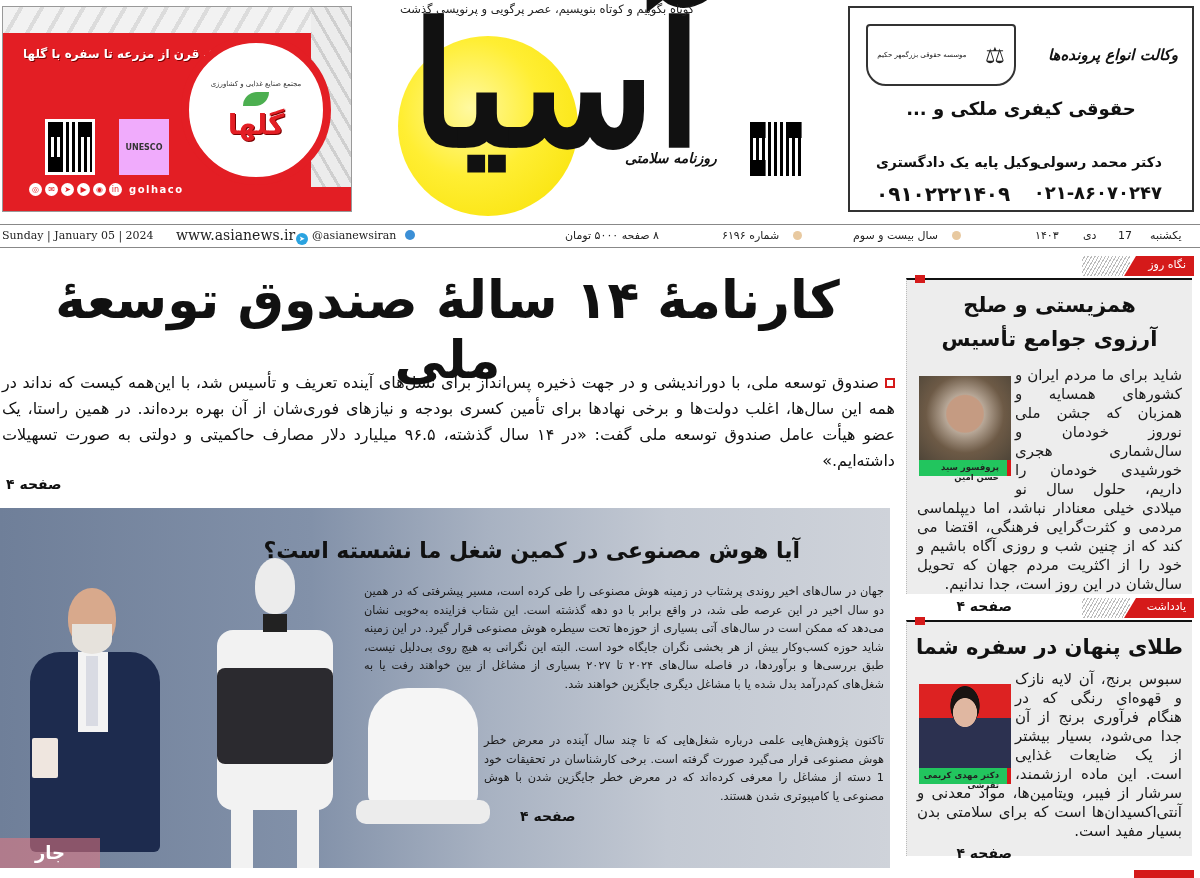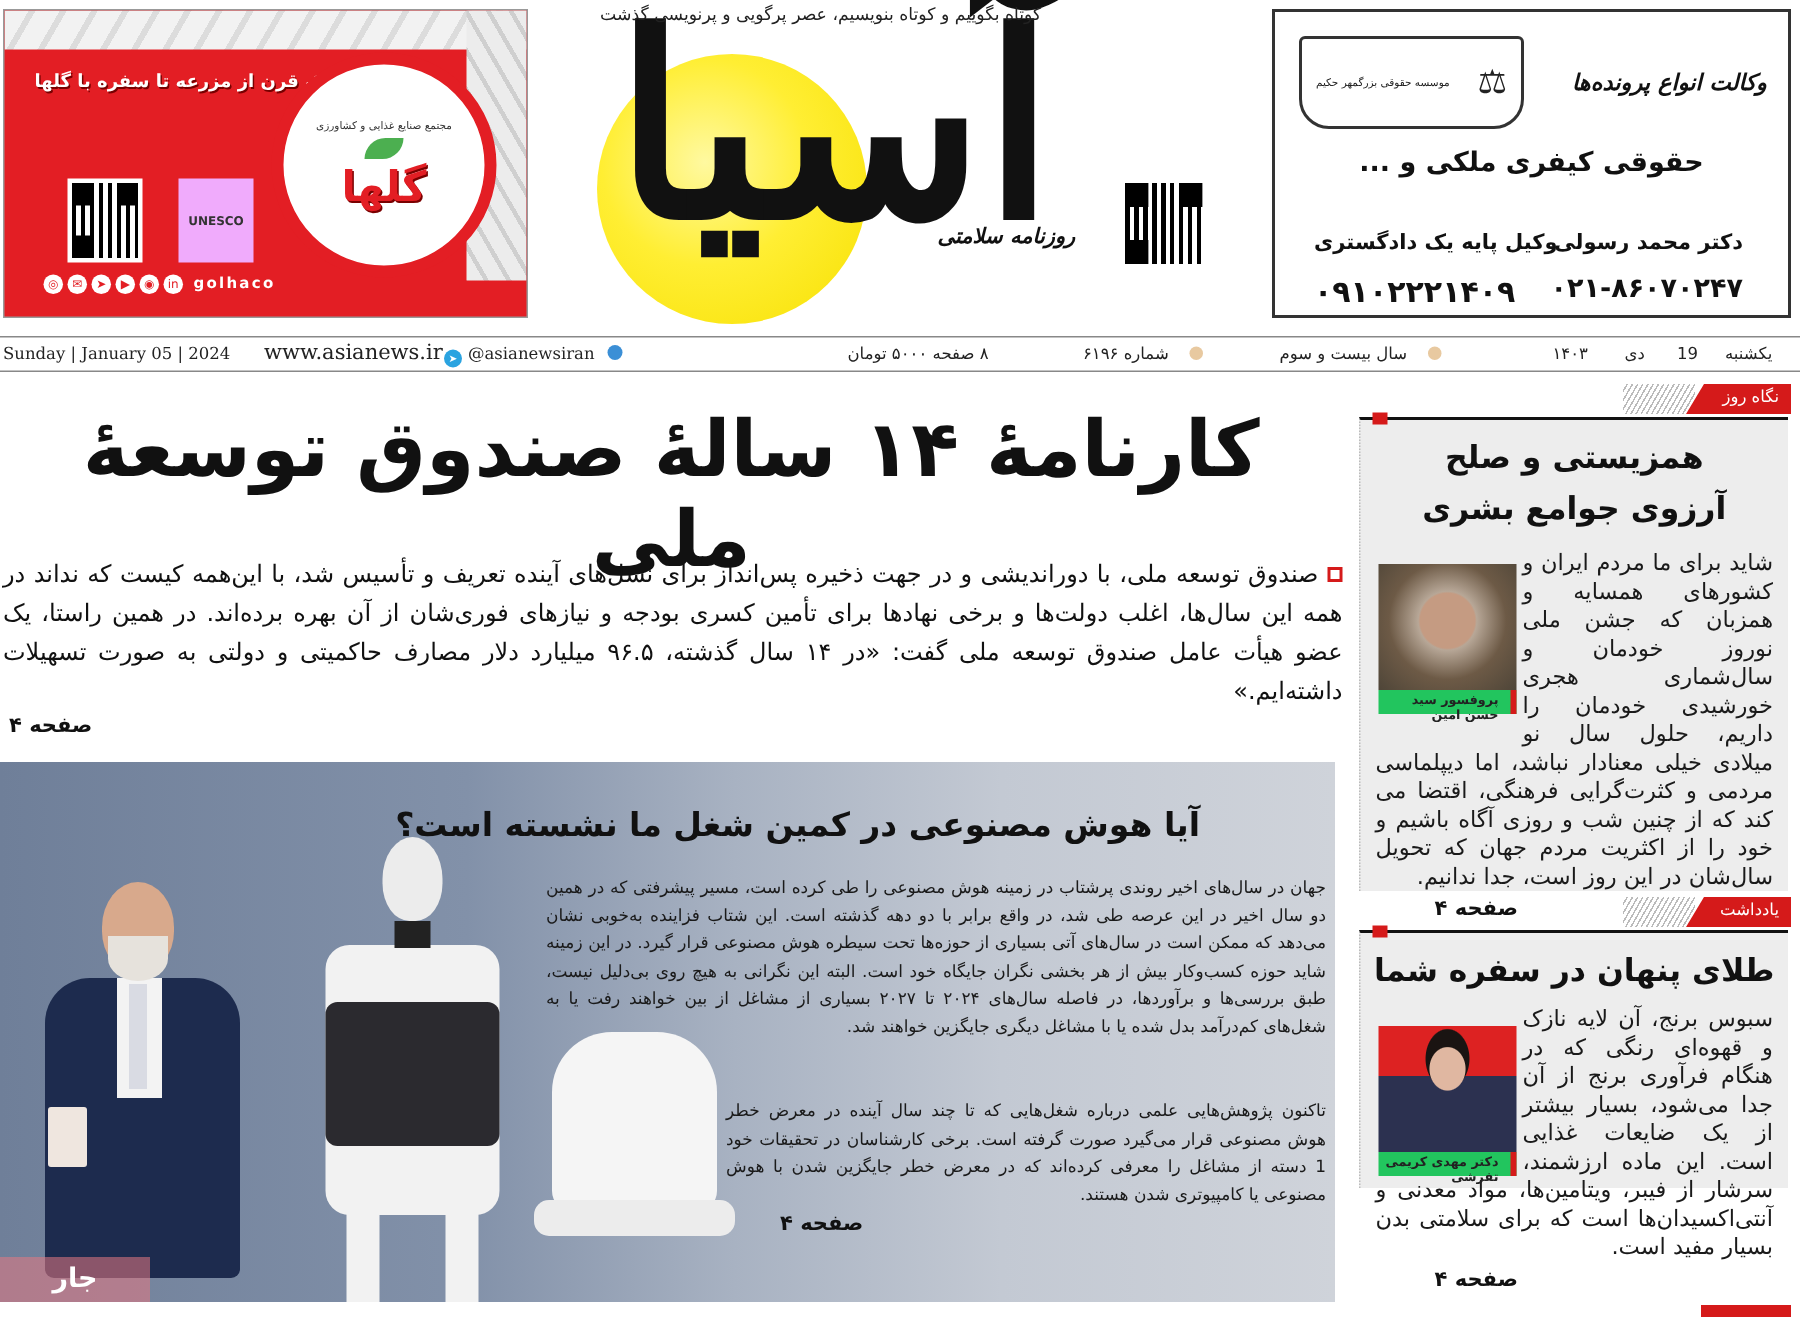--- a/index.html
+++ b/index.html
@@ -254,21 +254,21 @@
   <span class="item" style="left:296px;"><span class="tg">➤</span></span>
   <span class="item serif" style="left:312px;">@asianewsiran</span>
   <span class="item" style="left:405px;"><span class="verified"></span></span>
   <span class="item" style="left:565px; direction:rtl;">۸ صفحه ۵۰۰۰ تومان</span>
   <span class="item" style="left:722px; direction:rtl;">شماره ۶۱۹۶</span>
   <span class="item" style="left:793px;"><span class="dot"></span></span>
   <span class="item" style="left:853px; direction:rtl;">سال بیست و سوم</span>
   <span class="item" style="left:952px;"><span class="dot"></span></span>
   <span class="item" style="left:1035px;">۱۴۰۳</span>
   <span class="item" style="left:1083px;">دی</span>
-  <span class="item" style="left:1118px;">19</span>
+  <span class="item" style="left:1118px;">17</span>
   <span class="item" style="left:1150px;">یکشنبه</span>
 </div>
 
 <h1 class="headline">کارنامهٔ ۱۴ سالهٔ صندوق توسعهٔ ملی</h1>
 <div class="lead">
   <span class="bullet"></span><span>صندوق توسعه ملی، با دوراندیشی و در جهت ذخیره پس‌انداز برای نسل‌های آینده تعریف و تأسیس شد، با این‌همه کیست که نداند در همه این سال‌ها، اغلب دولت‌ها و برخی نهادها برای تأمین کسری بودجه و نیازهای فوری‌شان از آن بهره برده‌اند. در همین راستا، یک عضو هیأت عامل صندوق توسعه ملی گفت: «در ۱۴ سال گذشته، ۹۶.۵ میلیارد دلار مصارف حاکمیتی و دولتی به صورت تسهیلات داشته‌ایم.»</span>
 </div>
 <div class="lead-page">صفحه ۴</div>
 
 <div class="feature">
@@ -297,36 +297,36 @@
   <div class="f-page">صفحه ۴</div>
 </div>
 
 <div class="rcol">
   <div class="rhatch" style="top:2px;"></div>
   <div class="rlabel" style="top:2px;">نگاه روز</div>
   <div class="rbox" style="top:24px; height:316px;">
     <div class="corner"></div>
     <div class="rtitle">
       <div>همزیستی و صلح</div>
-      <div>آرزوی جوامع بشری</div>
+      <div>آرزوی جوامع تأسیس</div>
     </div>
     <div class="rphoto" style="top:96px; left:12px; right:auto;">
       <div class="photo-img1"></div>
       <div class="caption" style="top:84px;">پروفسور سید حسن امین</div>
     </div>
     <div class="rtext" style="margin-top:10px; padding-left:10px;">
       <div style="float:left; width:98px; height:116px;"></div>
       <span>شاید برای ما مردم ایران و کشورهای همسایه و همزبان که جشن ملی نوروز خودمان و سال‌شماری هجری خورشیدی خودمان را داریم، حلول سال نو میلادی خیلی معنادار نباشد، اما دیپلماسی مردمی و کثرت‌گرایی فرهنگی، اقتضا می کند که از چنین شب و روزی آگاه باشیم و خود را از اکثریت مردم جهان که تحویل سال‌شان در این روز است، جدا ندانیم.</span>
     </div>
     <div class="rpage">صفحه ۴</div>
   </div>
 
   <div class="rhatch" style="top:344px;"></div>
   <div class="rlabel" style="top:344px;">یادداشت</div>
-  <div class="rbox" style="top:366px; height:172px;">
+  <div class="rbox" style="top:366px; height:236px;">
     <div class="corner"></div>
     <div class="rtitle">طلای پنهان در سفره شما</div>
     <div class="rphoto" style="top:62px; left:12px; right:auto;">
       <div class="photo-img2"></div>
       <div class="caption" style="top:84px;">دکتر مهدی کریمی تفرشی</div>
     </div>
     <div class="rtext" style="margin-top:6px;">
       <div style="float:left; width:98px; height:112px;"></div>
       <span>سبوس برنج، آن لایه نازک و قهوه‌ای رنگی که در هنگام فرآوری برنج از آن جدا می‌شود، بسیار بیشتر از یک ضایعات غذایی است. این ماده ارزشمند، سرشار از فیبر، ویتامین‌ها، مواد معدنی و آنتی‌اکسیدان‌ها است که برای سلامتی بدن بسیار مفید است.</span>
     </div>

